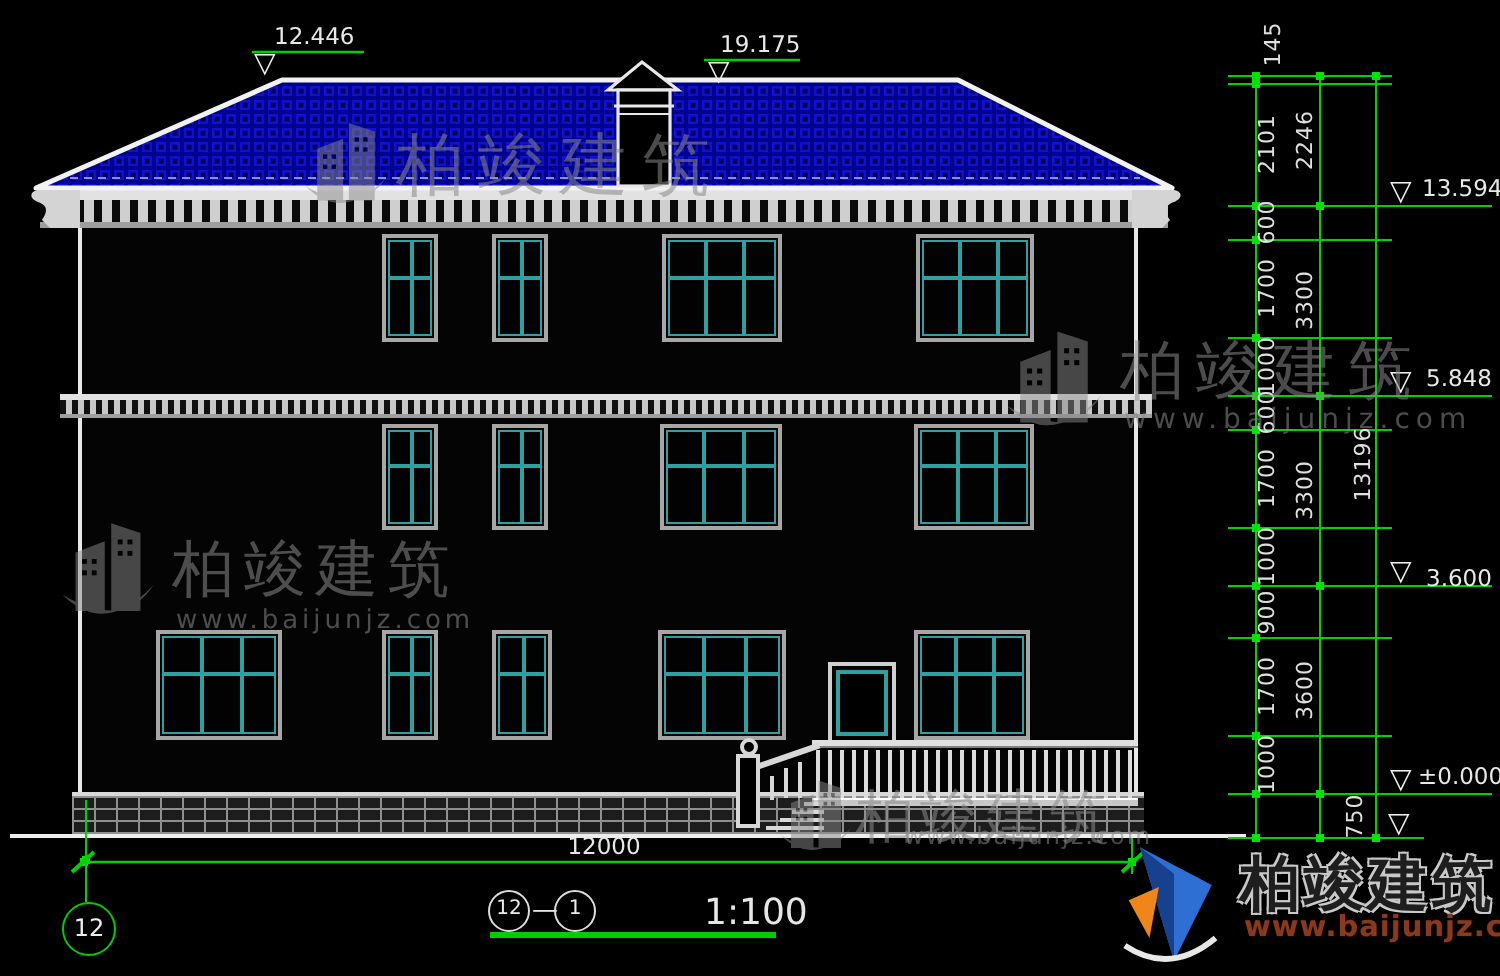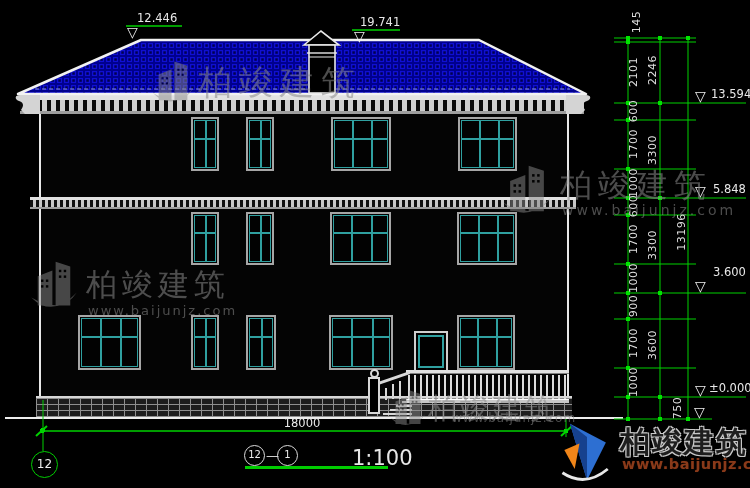--- a/index.html
+++ b/index.html
@@ -280,39 +280,39 @@
 
   <span class="vtx" style="left:631px;top:62px">2246</span>
   <span class="vtx" style="left:631px;top:142px">3300</span>
   <span class="vtx" style="left:631px;top:237px">3300</span>
   <span class="vtx" style="left:631px;top:337px">3600</span>
   <span class="vtx" style="left:656px;top:400px">750</span>
   <span class="vtx" style="left:660px;top:224px">13196</span>
 
   <span class="htx" style="left:137px;top:11px">12.446</span>
   <span class="tri" style="left:127px;top:25px">▽</span>
-  <span class="htx" style="left:360px;top:15px">19.741</span>
+  <span class="htx" style="left:360px;top:15px">19.175</span>
   <span class="tri" style="left:354px;top:29px">▽</span>
   <span class="htx" style="left:711px;top:87px">13.594</span>
   <span class="tri" style="left:695px;top:89px">▽</span>
   <span class="htx" style="left:713px;top:182px">5.848</span>
   <span class="tri" style="left:695px;top:184px">▽</span>
-  <span class="htx" style="left:713px;top:265px">3.600</span>
+  <span class="htx" style="left:713px;top:282px">3.600</span>
   <span class="tri" style="left:695px;top:279px">▽</span>
   <span class="htx" style="left:709px;top:381px">±0.000</span>
   <span class="tri" style="left:695px;top:383px">▽</span>
   <span class="tri" style="left:694px;top:405px">▽</span>
 
-  <span class="htx" style="left:272px;top:416px;width:60px;text-align:center">18000</span>
+  <span class="htx" style="left:272px;top:416px;width:60px;text-align:center">12000</span>
   <div class="bubble" style="left:31px;top:451px;width:27px;height:27px;font-size:12px;line-height:24px">12</div>
 
   <div class="tbubble" style="left:244px;top:445px;width:21px;height:21px;font-size:10px;line-height:18px">12</div>
   <span class="titletxt" style="left:266px;top:448px;font-size:13px">—</span>
   <div class="tbubble" style="left:277px;top:445px;width:21px;height:21px;font-size:10px;line-height:18px">1</div>
-  <span class="titletxt" style="left:352px;top:446px;font-size:21px">1:100</span>
+  <span class="titletxt" style="left:352px;top:446px;font-size:18px">1:100</span>
   <div class="underline"></div>
 
   <svg class="wmlogo" style="left:150px;top:56px" width="46" height="54" viewBox="0 0 64 72">
       <use href="#bjicon"></use>
     </svg>
   <span class="wm b" style="left:198px;top:60px;font-size:34px;letter-spacing:7px">柏竣建筑</span>
 
   <svg class="wmlogo" style="left:500px;top:160px" width="54" height="62" viewBox="0 0 64 72">
       <use href="#bjicon"></use>
     </svg>

